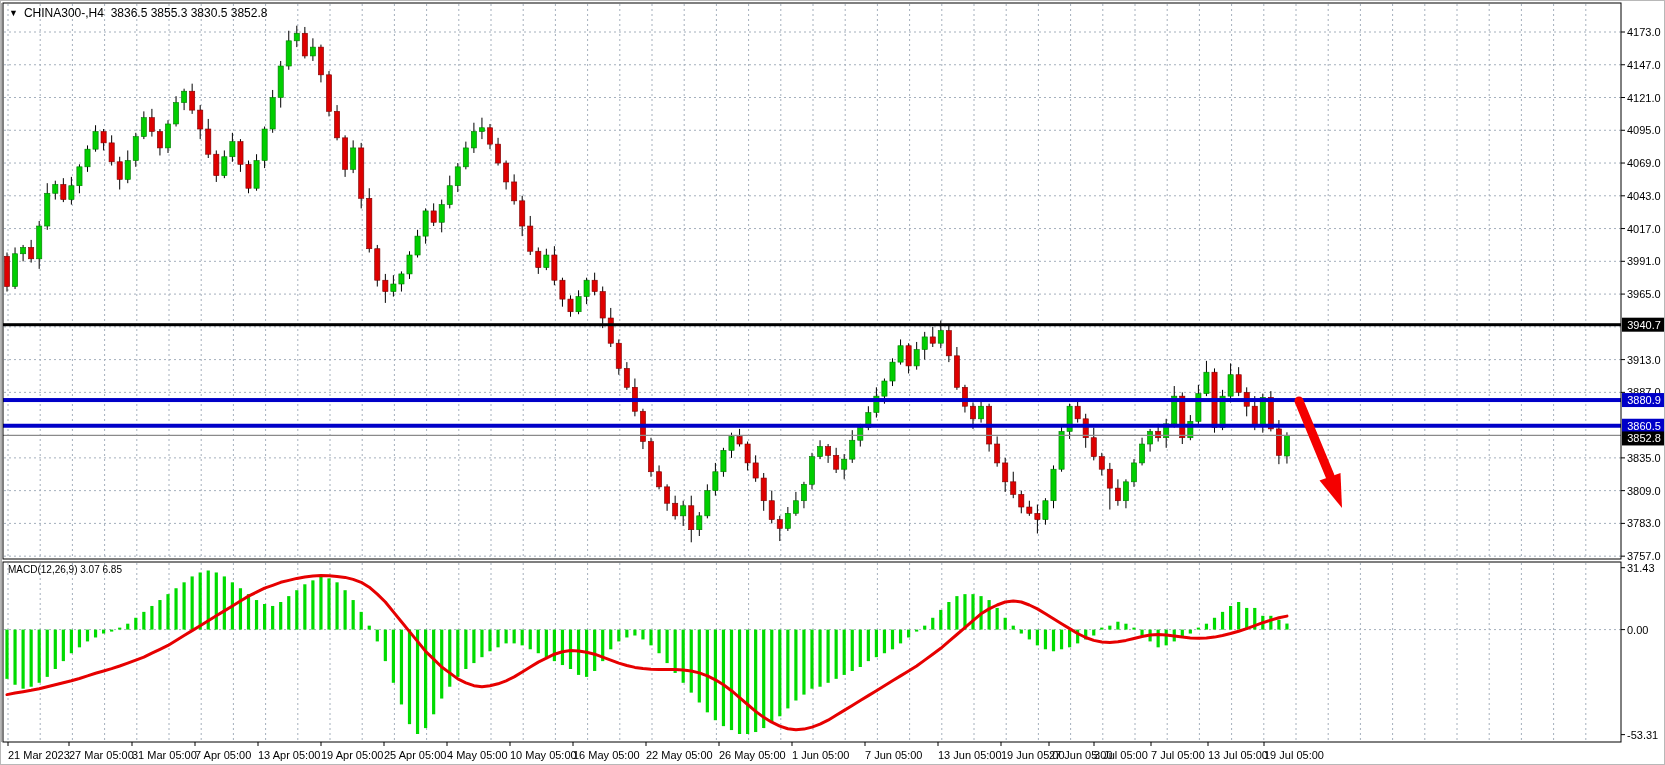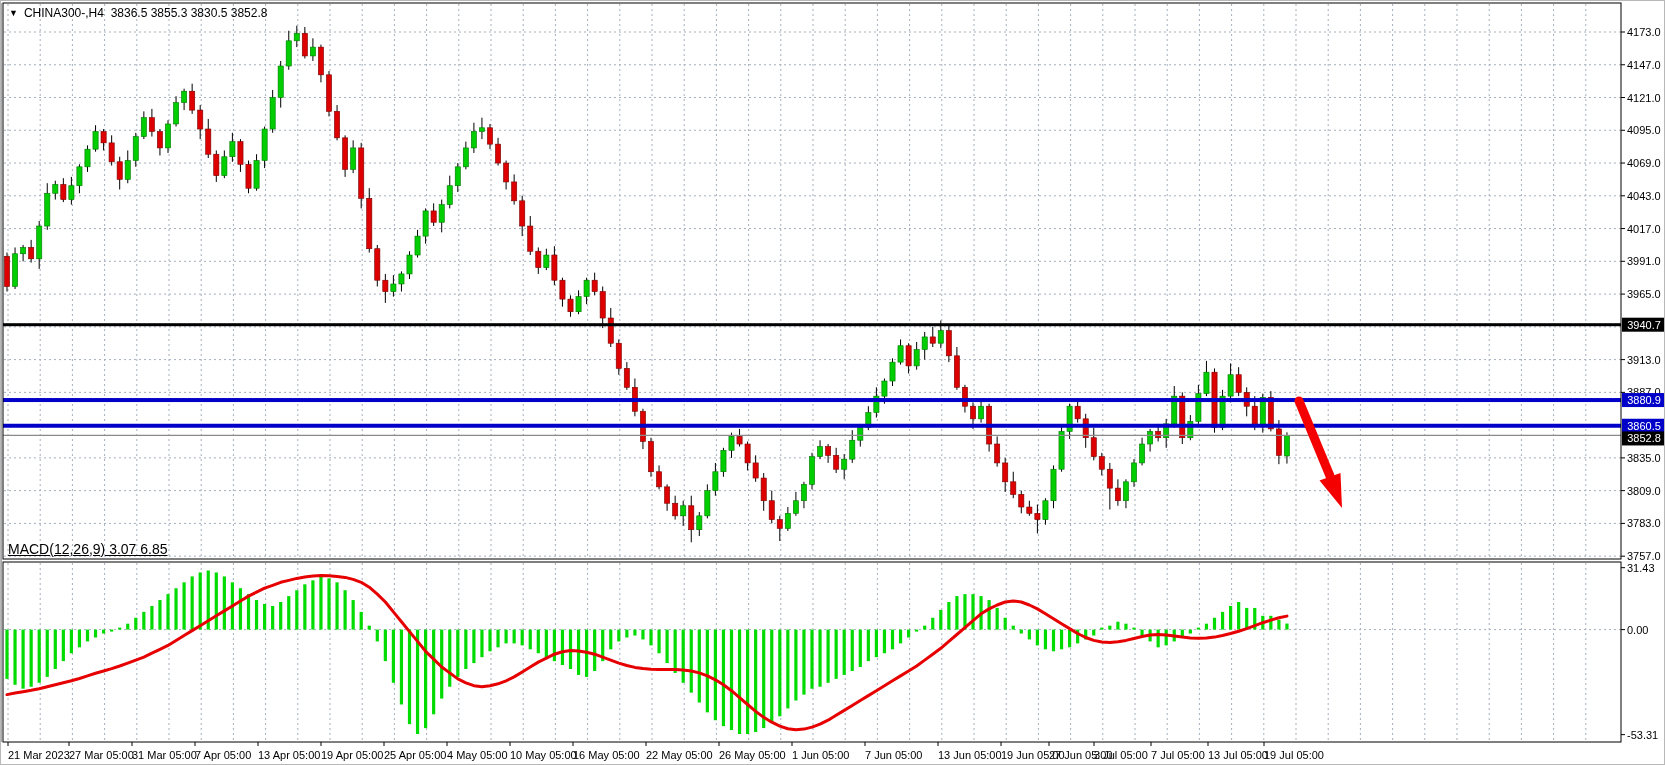--- a/index.html
+++ b/index.html
@@ -1,21 +1,21 @@
 <!DOCTYPE html>
 <html><head>
 <meta charset="utf-8">
 <style>
   html,body{margin:0;padding:0;background:#fff;}
   #app{position:relative;width:1665px;height:765px;background:#ffffff;overflow:hidden;
        font-family:"Liberation Sans",sans-serif;border:1px solid #b8b8b8;box-sizing:border-box;text-align:right;}
   #chart-svg{position:absolute;left:0;top:0;}
   #symbol-header{position:absolute;left:8px;top:5px;font-size:12px;color:#000;white-space:pre;z-index:5;}
   #symbol-header .tri{font-size:9px;vertical-align:1px;margin-right:6px;}
-  #macd-header{position:absolute;left:7px;top:540px;font-size:14px;color:#000;z-index:5;text-decoration:underline;}
+  #macd-header{position:absolute;left:7px;top:563px;font-size:10px;color:#000;z-index:5;}
 </style>
 </head>
 <body>
 
 <div id="app">
   <div id="symbol-header"><span class="tri">▼</span><span>CHINA300-,H4</span><span>&nbsp;&nbsp;</span><span>3836.5 3855.3 3830.5 3852.8</span></div>
   <div id="macd-header">MACD(12,26,9) 3.07 6.85</div>
   <svg id="chart-svg" width="1665" height="765">
       <g>
         <line x1="7" y1="3" x2="7" y2="558" stroke="#A4AFBC" stroke-width="1" stroke-dasharray="2,3"></line>

